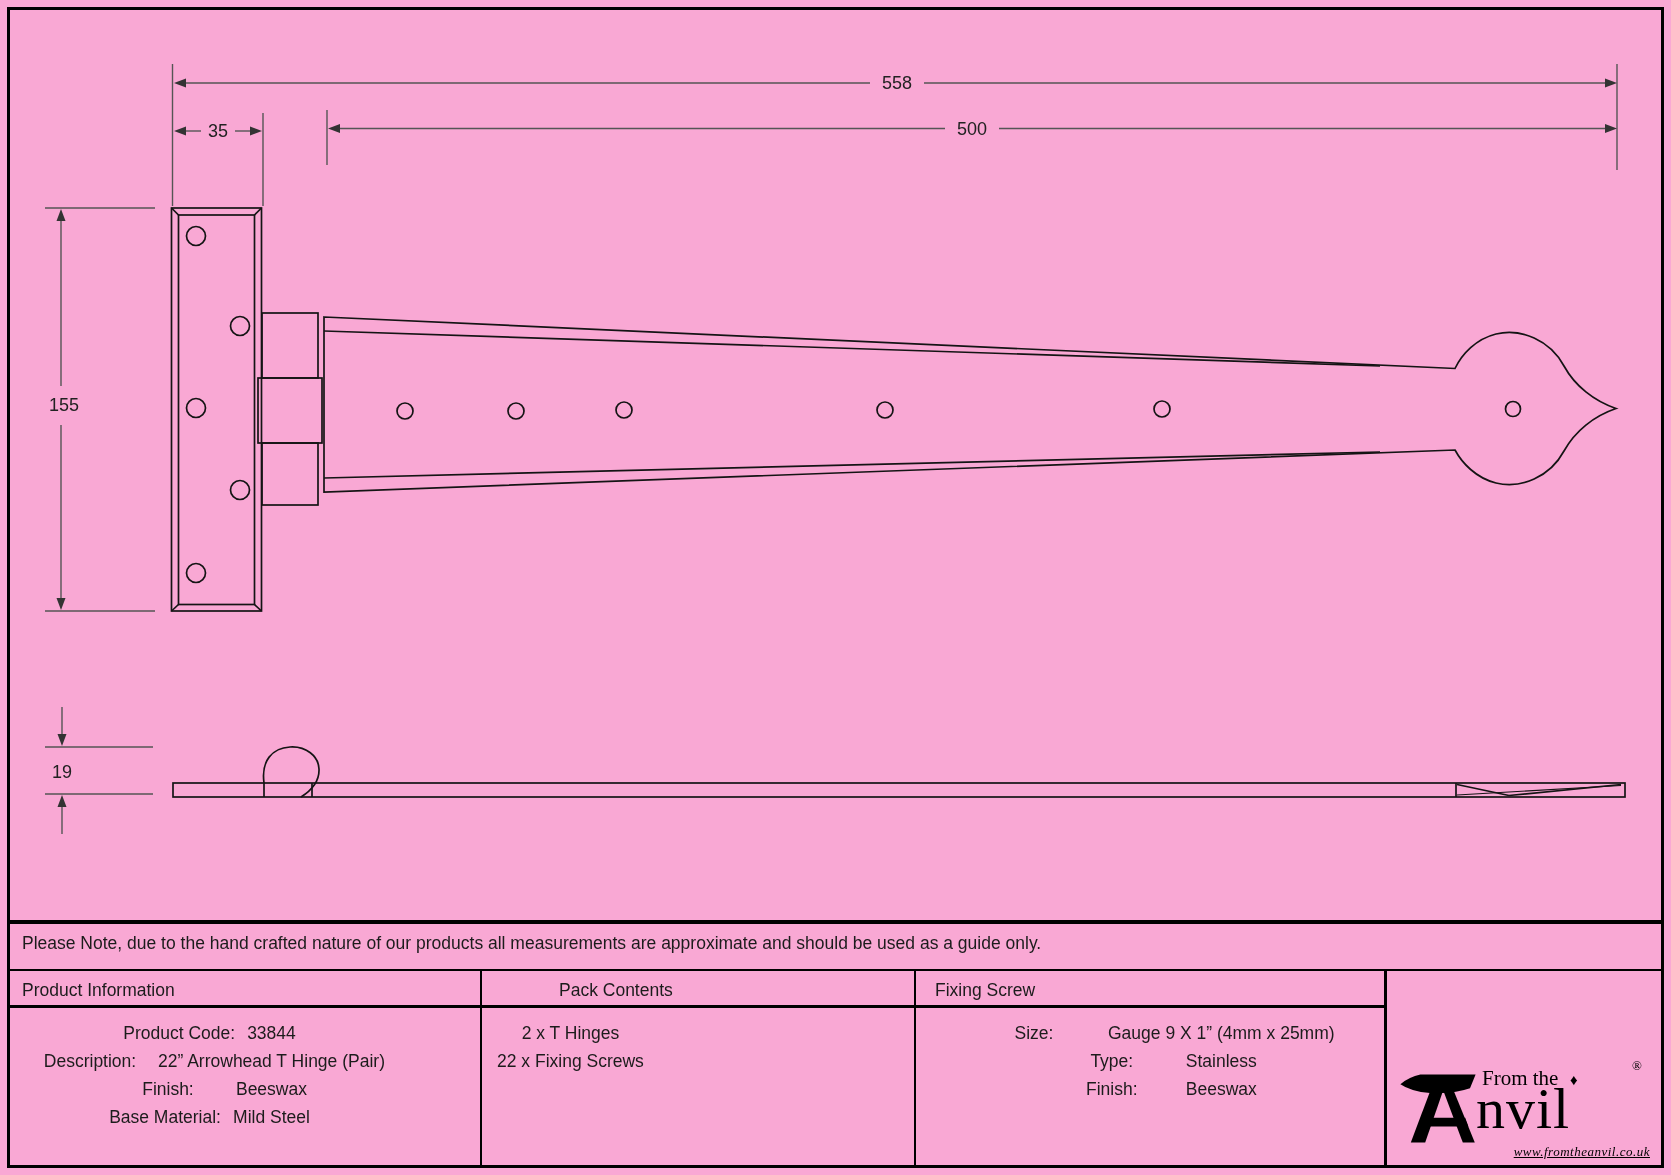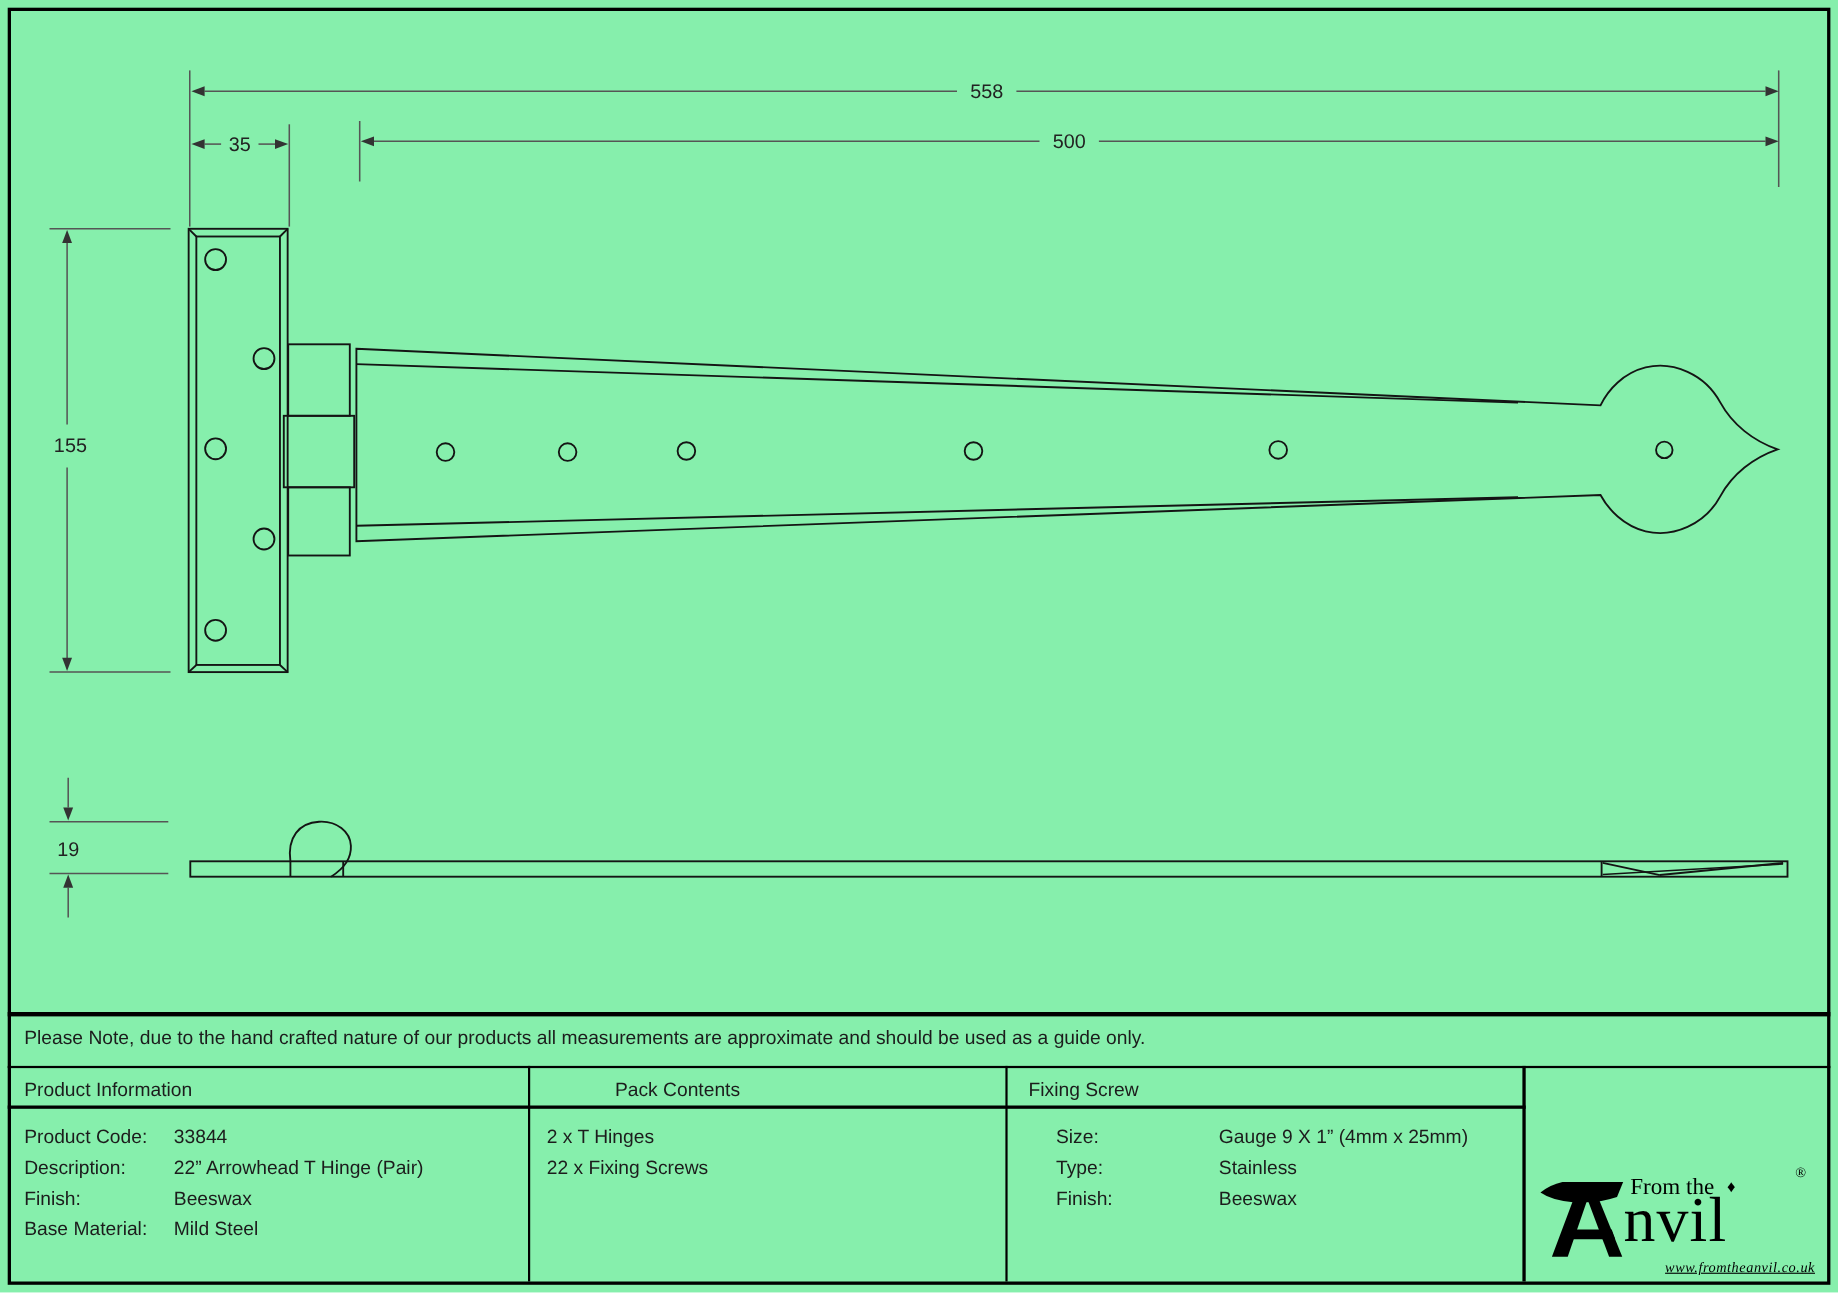--- a/index.html
+++ b/index.html
@@ -1,26 +1,26 @@
 <!DOCTYPE html>
 <html><head>
 <meta charset="utf-8">
 <style>
   html,body{margin:0;padding:0;background:#ffffff;}
-  .page{position:relative;width:1671px;height:1175px;background:#86efac;overflow:hidden;
+  .page{position:relative;width:1671px;height:1175px;background:#f9a8d4;overflow:hidden;
         font-family:"Liberation Sans",sans-serif;color:#1c1c1c;}
   .abs{position:absolute;}
   
   .line{position:absolute;background:#000;}
   .border-outer{position:absolute;left:7px;top:7px;width:1657px;height:1161px;
                 border:3px solid #000;box-sizing:border-box;}
   
   .note-text{position:absolute;left:22px;top:933px;font-size:17.5px;}
   .hdr{position:absolute;top:980px;font-size:17.5px;}
-  .cell{position:absolute;top:1019px;font-size:17.5px;line-height:28px;}
+  .cell{position:absolute;top:1019px;font-size:17.5px;line-height:28px;text-align:center;}
   .trow{white-space:nowrap;}
   .lbl{display:inline-block;}
   .c1 .lbl{width:136px;}
   .c3 .lbl{width:148px;margin-left:25px;}
   
   .logo{position:absolute;left:1398px;top:1022px;width:252px;height:112px;margin-top:36px;}
   .logo-fromthe{position:absolute;left:84px;top:8px;font-family:"Liberation Serif",serif;
                 font-size:21px;color:#000;}
   .logo-diamond{position:absolute;left:172px;top:13px;font-size:15px;color:#000;}
   .logo-anvil{position:absolute;left:78px;top:22px;font-family:"Liberation Serif",serif;

